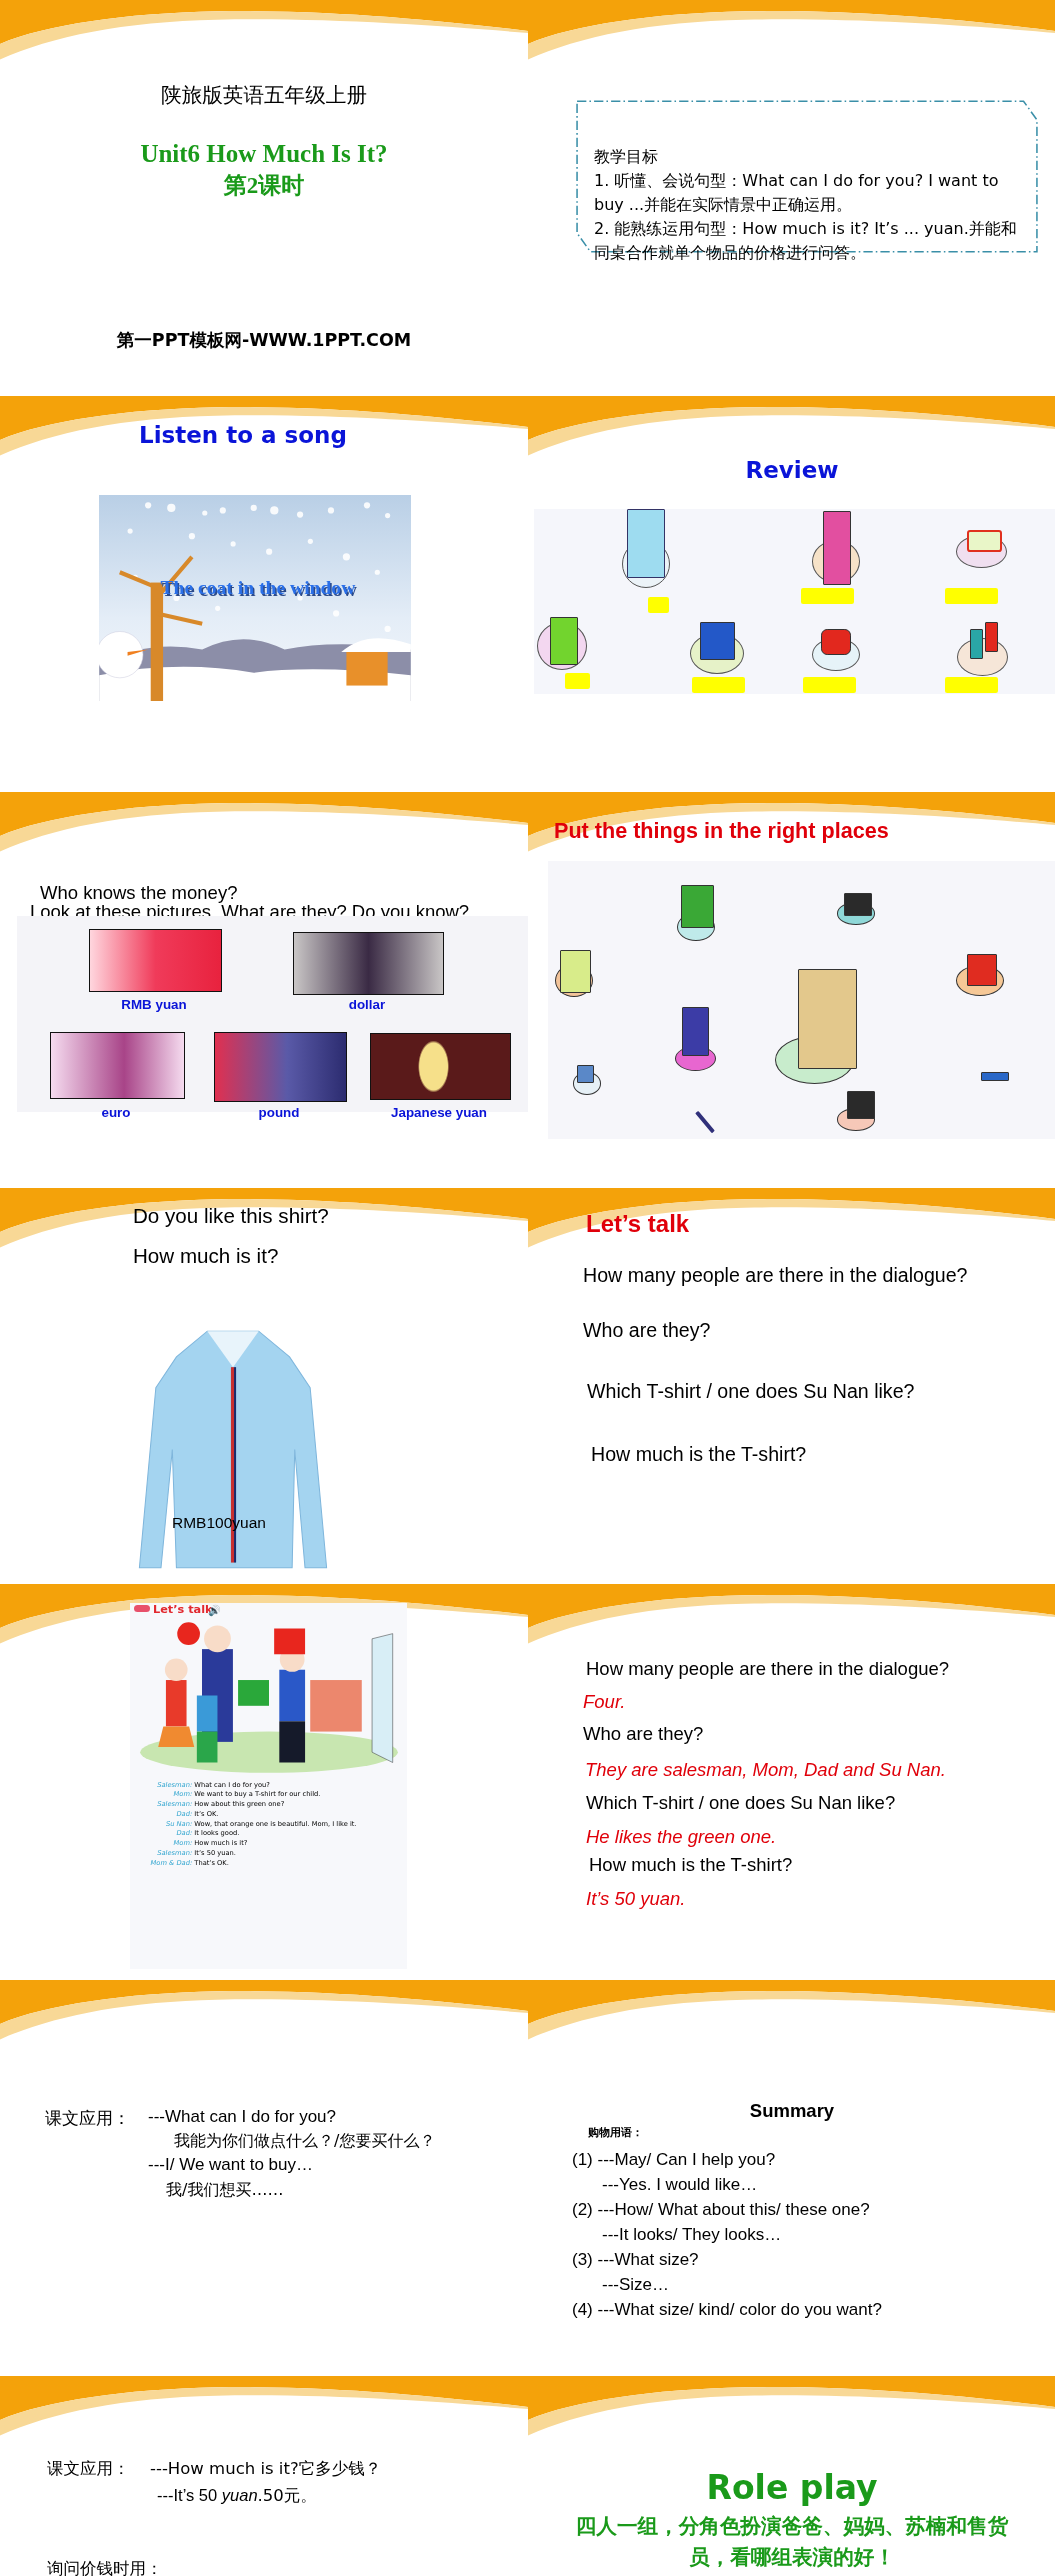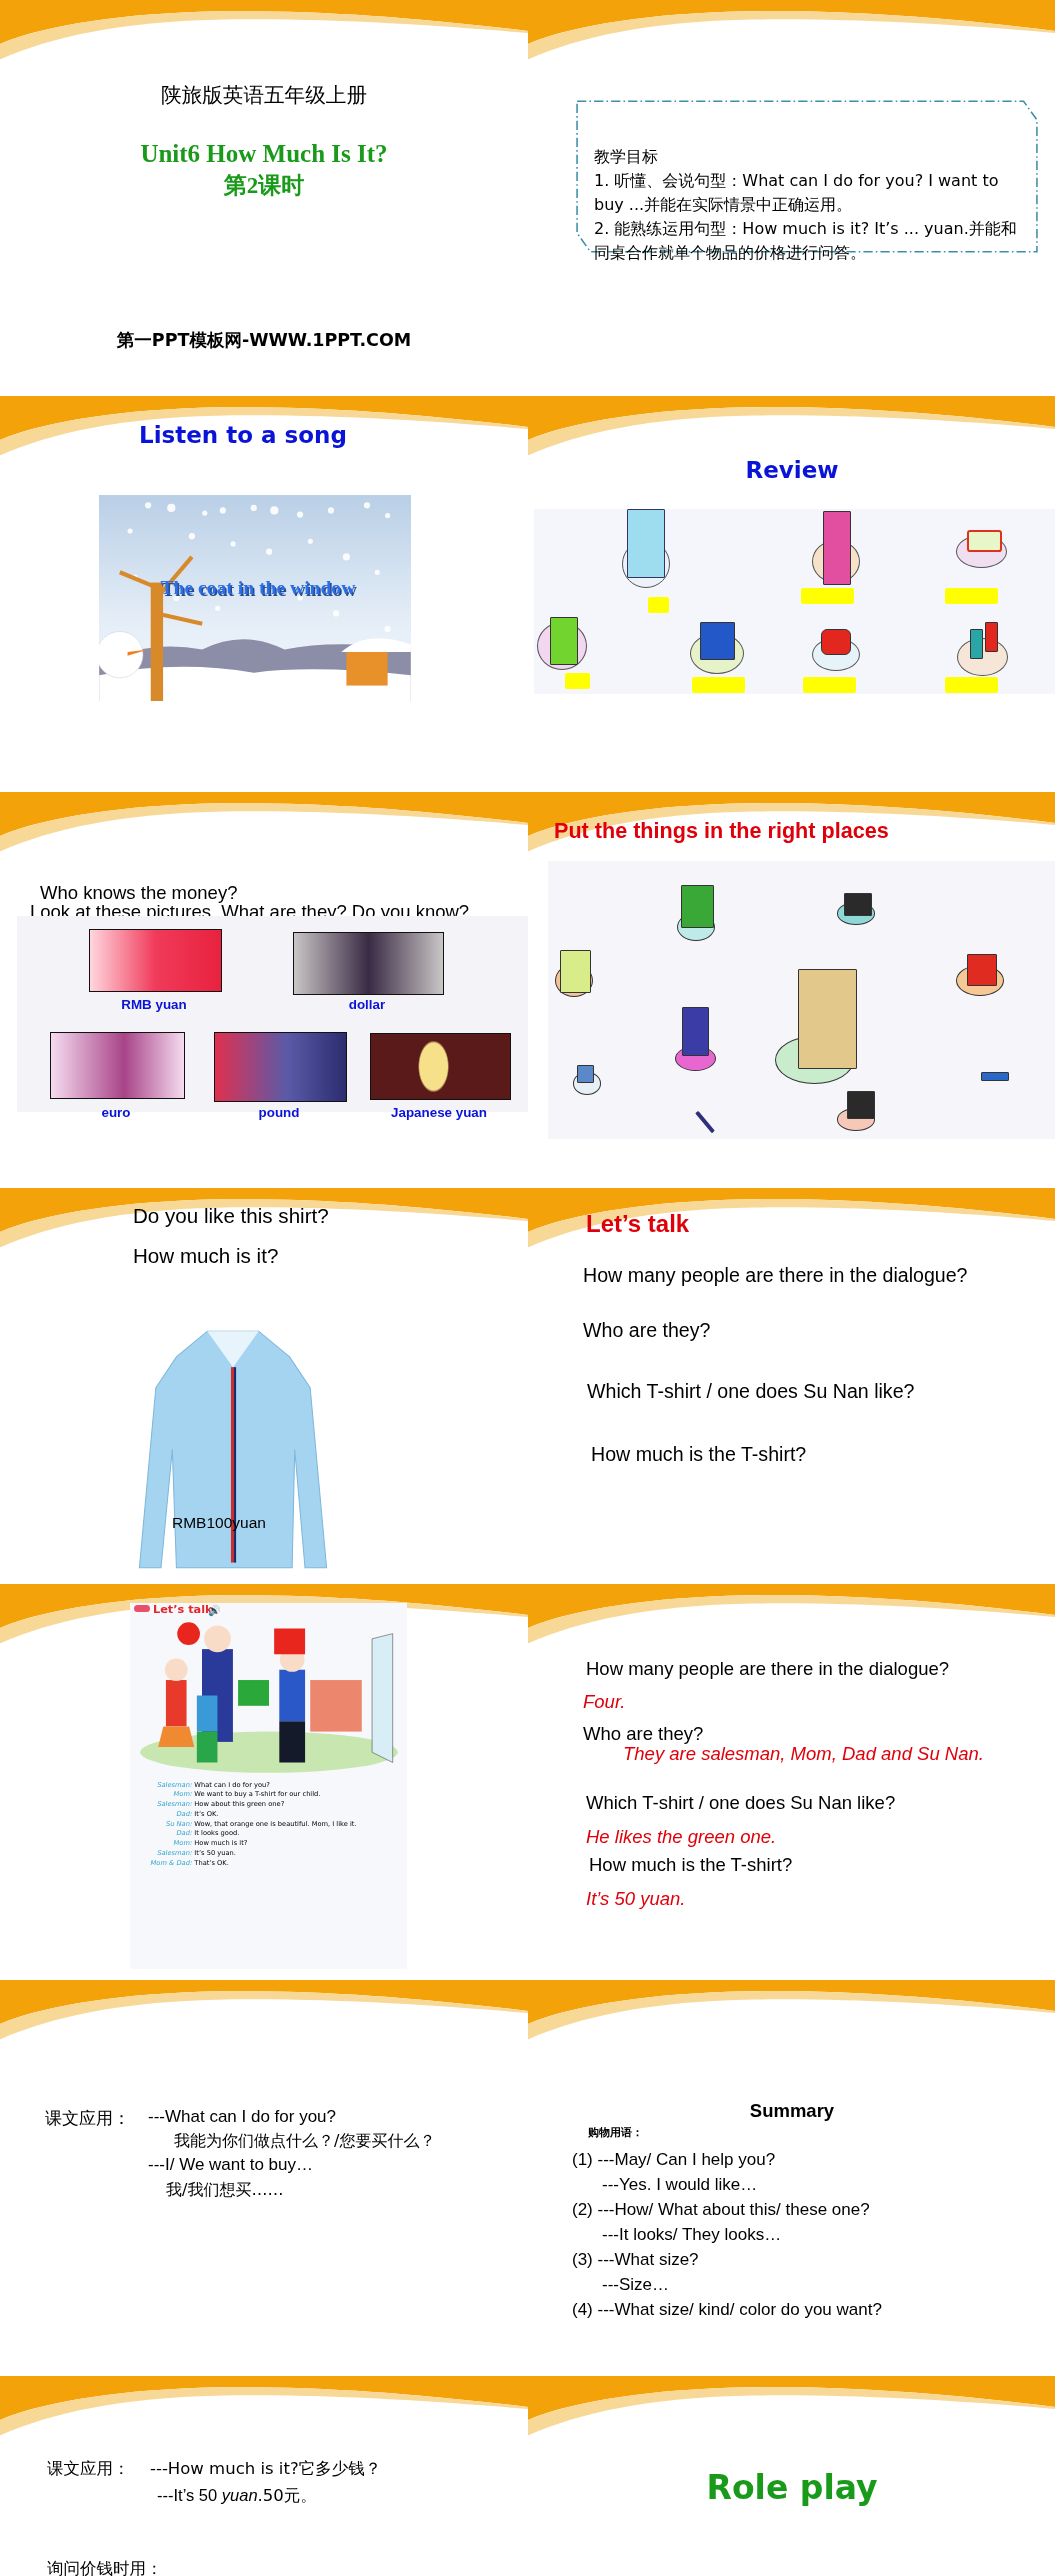--- a/index.html
+++ b/index.html
@@ -260,21 +260,21 @@
   </div>
 
   <div class="slide">
     <svg class="band" viewBox="0 0 1024 120" preserveAspectRatio="none">
       <path d="M0,0 H1024 V60 C860,40 640,18 420,22 C240,26 90,48 0,85 Z" fill="#f4a20a"></path>
       <path d="M0,85 C90,48 240,26 420,22 C640,18 860,40 1024,60 V64 C860,50 640,34 420,38 C240,42 100,70 0,115 Z" fill="#f8d896"></path>
     </svg>
     <div class="abs q" style="left:58px;top:75px;font-size:18.5px;">How many people are there in the dialogue?</div>
     <div class="abs ans" style="left:55px;top:107px;">Four.</div>
     <div class="abs q" style="left:55px;top:140px;font-size:18.5px;">Who are they?</div>
-    <div class="abs ans" style="left:57px;top:159px;margin-left:38px;">They are salesman, Mom, Dad and Su Nan.</div>
+    <div class="abs ans" style="left:57px;top:175px;">They are salesman, Mom, Dad and Su Nan.</div>
     <div class="abs q" style="left:58px;top:209px;font-size:18.5px;">Which T-shirt / one does Su Nan like?</div>
     <div class="abs ans" style="left:58px;top:242px;">He likes the green one.</div>
     <div class="abs q" style="left:61px;top:271px;font-size:18.5px;">How much is the T-shirt?</div>
     <div class="abs ans" style="left:58px;top:304px;">It’s 50 yuan.</div>
   </div>
 
   <div class="slide">
     <svg class="band" viewBox="0 0 1024 120" preserveAspectRatio="none">
       <path d="M0,0 H1024 V60 C860,40 640,18 420,22 C240,26 90,48 0,85 Z" fill="#f4a20a"></path>
       <path d="M0,85 C90,48 240,26 420,22 C640,18 860,40 1024,60 V64 C860,50 640,34 420,38 C240,42 100,70 0,115 Z" fill="#f8d896"></path>
@@ -315,16 +315,17 @@
     <div class="abs cn" style="left:47px;top:182px;font-size:16.5px;">询问价钱时用：</div>
 
   </div>
 
   <div class="slide">
     <svg class="band" viewBox="0 0 1024 120" preserveAspectRatio="none">
       <path d="M0,0 H1024 V60 C860,40 640,18 420,22 C240,26 90,48 0,85 Z" fill="#f4a20a"></path>
       <path d="M0,85 C90,48 240,26 420,22 C640,18 860,40 1024,60 V64 C860,50 640,34 420,38 C240,42 100,70 0,115 Z" fill="#f8d896"></path>
     </svg>
     <div class="abs green-sans" style="left:0;top:92px;width:528px;text-align:center;font-size:33px;">Role play</div>
+    <div class="abs green-sans" style="left:29px;top:135px;width:470px;text-align:center;font-size:20.6px;line-height:31px;">四人一组，分角色扮演爸爸、妈妈、苏楠和售货员，看哪组表演的好！</div>
   </div>
 
 </div>
 
 
 </body></html>

